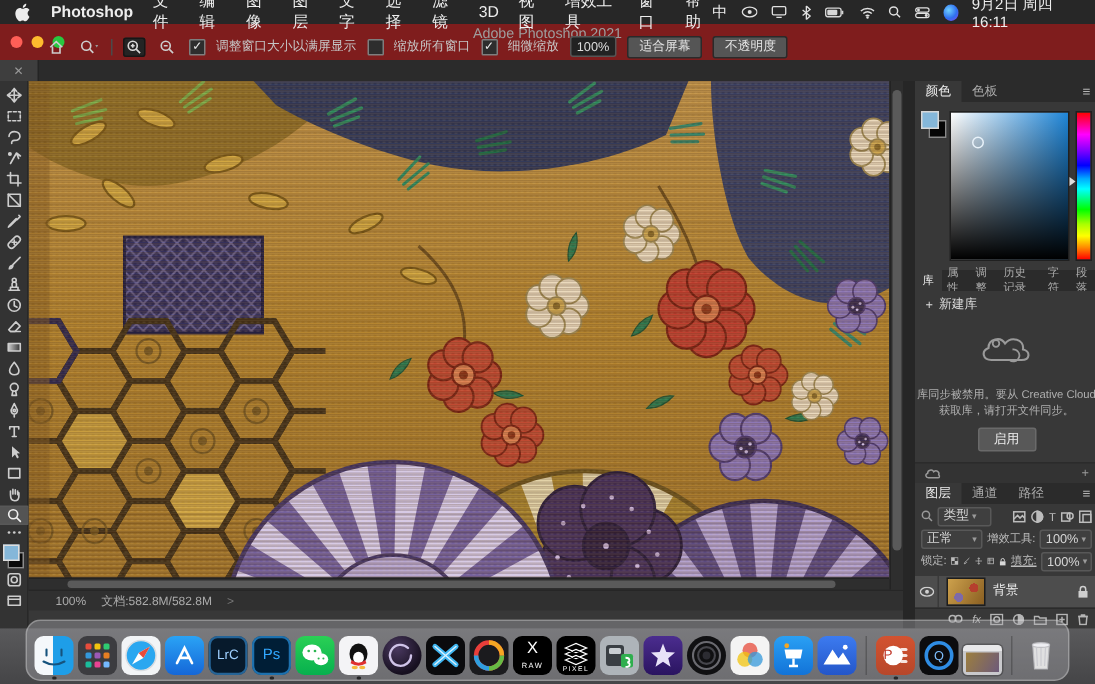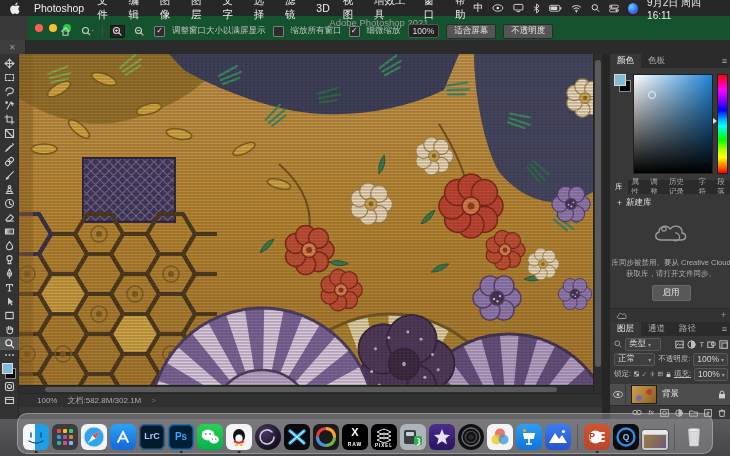--- a/index.html
+++ b/index.html
@@ -4,29 +4,29 @@
 <style>
   html,body{margin:0;padding:0;background:#4a4a4c;}
   body{width:730px;height:456px;overflow:hidden;font-family:"Liberation Sans",sans-serif;
        -webkit-font-smoothing:antialiased;}
   .screen{position:relative;width:730px;height:456px;}
 
   
   .menubar{position:absolute;top:0;left:0;right:0;height:16px;background:#272727;
            display:flex;align-items:center;padding:0 10px;color:#ededed;font-size:10.5px;z-index:30;}
   .mb-left{display:flex;align-items:center;gap:13px;}
-  .mb-left .appname{font-weight:normal;}
+  .mb-left .appname{font-weight:bold;}
   .mi{cursor:default;}
   .mb-right{margin-left:auto;display:flex;align-items:center;gap:9px;font-size:10px;}
   .mb-right svg{display:block;}
   .siri{width:11px;height:11px;border-radius:50%;background:radial-gradient(circle at 35% 35%,#6fd0ff,#2f6ff0 55%,#8a3ff0);}
 
   
   .ps{position:absolute;top:16px;left:0;right:0;height:403px;background:#383838;}
-  .pshead{position:absolute;top:0;left:0;right:0;height:24px;background:#14532d;border-bottom:2px solid #fde047;margin-left:28px;}
+  .pshead{position:absolute;top:0;left:0;right:0;height:24px;background:#7f1d1d;border-bottom:2px solid #fde047;}
   .lights{position:absolute;left:7px;top:8px;display:flex;gap:6px;}
   .lt{width:8px;height:8px;border-radius:50%;}
   .lt.r{background:#ff5f57;} .lt.y{background:#febc2e;} .lt.g{background:#28c840;}
   .wtitle{position:absolute;top:1px;left:0;right:0;text-align:center;font-size:9.5px;color:#9e9e9e;}
   .opts{position:absolute;left:30px;bottom:2px;height:14px;display:flex;align-items:center;gap:7px;
         font-size:8.5px;color:#c6c6c6;white-space:nowrap;}
   .opts svg{display:block;}
   .toolbtn{width:15px;height:13px;display:flex;align-items:center;justify-content:center;border-radius:2px;}
   .toolbtn.active{background:#242424;box-shadow:inset 0 0 0 1px #161616;}
   .cb{width:9px;height:9px;border:1px solid #7e7e7e;border-radius:1px;background:#2d2d2d;
@@ -126,21 +126,21 @@
 
   
   .desktop{position:absolute;top:419px;left:0;right:0;height:37px;
     background:linear-gradient(#5a5a5c,#454547);}
   .dock{position:absolute;left:50%;transform:translateX(-50%);bottom:2px;height:33px;
     display:flex;align-items:flex-end;gap:3px;padding:3px 5px;background:rgba(170,170,175,.40);
     border:1px solid rgba(255,255,255,.28);border-radius:10px;}
   .dk{width:26px;height:26px;border-radius:6px;position:relative;flex:0 0 auto;overflow:hidden;}
   .dk.noclip{overflow:visible;}
   .dk svg{position:absolute;left:0;top:0;}
-  .badge{position:absolute;left:0;right:0;text-align:center;font-weight:bold;}
+  .badge{position:absolute;left:0;right:0;text-align:center;font-weight:normal;}
   .dot{position:absolute;left:50%;bottom:-3px;width:2.5px;height:2.5px;border-radius:50%;
     background:rgba(25,25,25,.85);transform:translateX(-50%);}
   .dksep{width:1px;height:26px;background:rgba(40,40,40,.35);margin:0 3px;flex:0 0 auto;}
 </style>
 </head>
 <body>
 
 <div class="screen">
 
   <div class="menubar">
@@ -638,21 +638,21 @@
             <div class="hscroll">
                 <div class="hthumb"></div>
               </div>
           </div>
           <div class="vscroll">
               <div class="vthumb"></div>
             </div>
         </div>
         <div class="statusbar">
           <span>100%</span>
-          <span>文档:582.8M/302.1M</span>
+          <span>文档:582.8M/582.8M</span>
           <span class="gt">&gt;</span>
         </div>
       </div>
 
       <div class="pgap"></div>
 
       <div class="panels">
 
         <div class="ptabs">
           <span class="ptab act">颜色</span>
@@ -742,21 +742,21 @@
                   <rect x="0.8" y="0.8" width="7.4" height="7.4"></rect>
                   <rect x="3" y="3" width="5.2" height="5.2" fill="#3a3a3a"></rect>
                 </svg>
             </span>
           </div>
           <div class="lrow">
             <span class="sel" style="width:40px;">
               <span>正常</span>
                 <span class="ar" style="margin-left:auto;">▾</span>
             </span>
-            <span class="tinylab">不透明度:</span>
+            <span class="tinylab">增效工具:</span>
             <span class="sel" style="flex:1;">
               <span>100%</span>
                 <span class="ar" style="margin-left:auto;">▾</span>
             </span>
           </div>
           <div class="lrow">
             <span class="locklab">锁定:</span>
             <svg width="8" height="8" viewBox="0 0 8 8">
                 <rect x="0.5" y="0.5" width="3.5" height="3.5" fill="#bdbdbd" stroke="none"></rect>
                 <rect x="4" y="4" width="3.5" height="3.5" fill="#bdbdbd" stroke="none"></rect>

